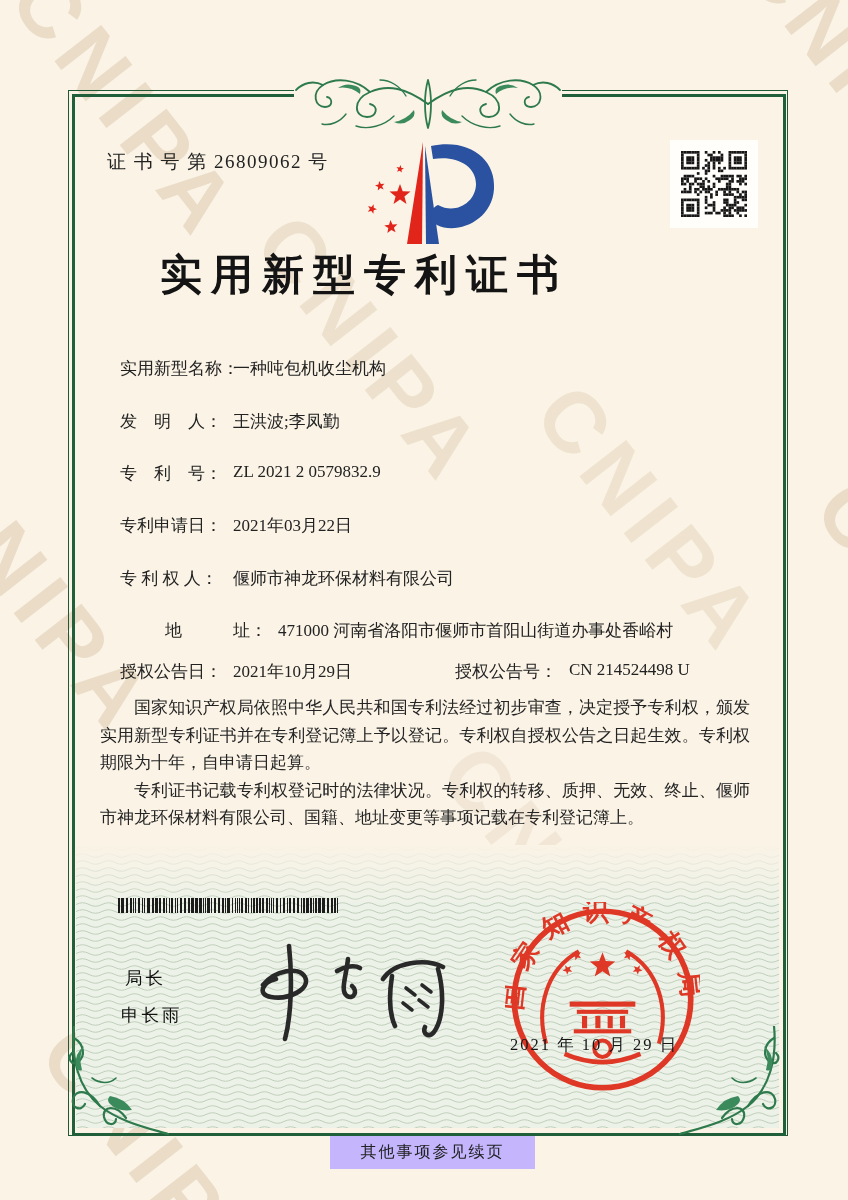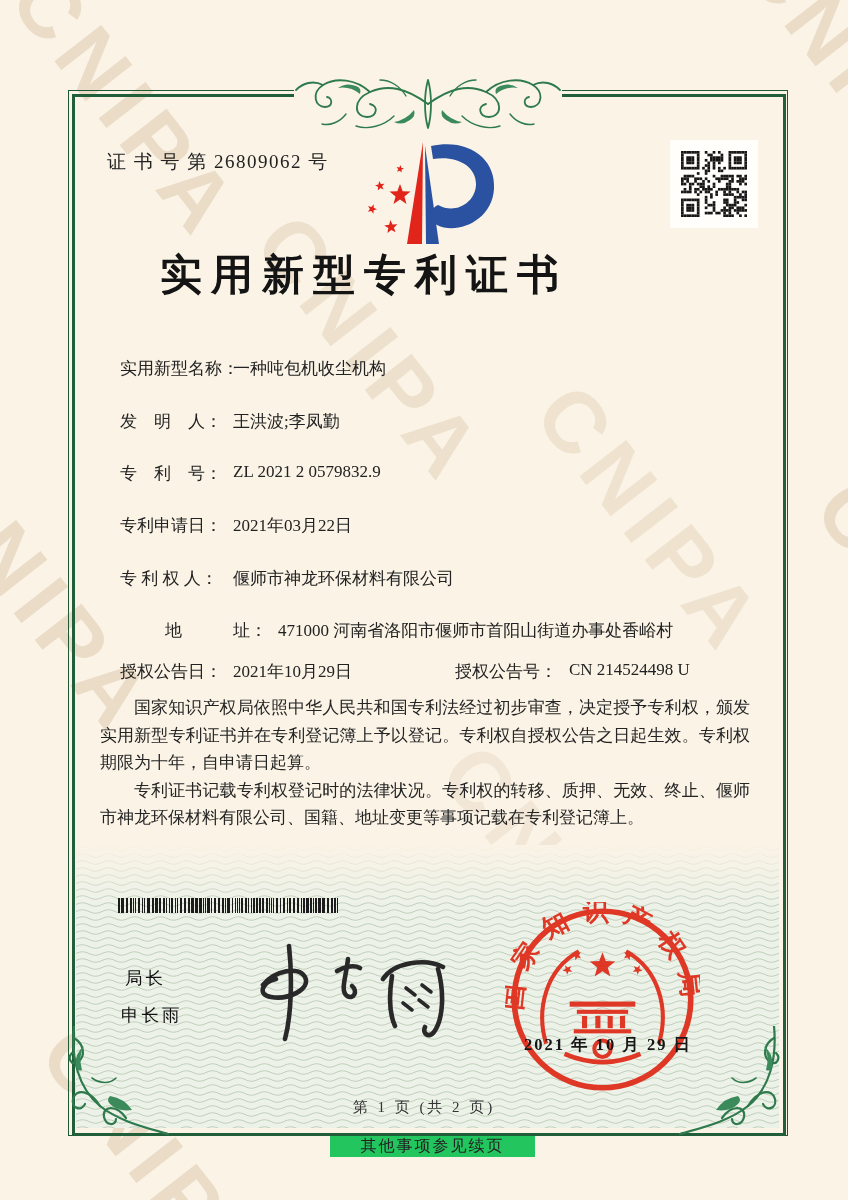--- a/index.html
+++ b/index.html
@@ -22,25 +22,25 @@
   .body-par{left:100px;top:694px;width:650px;font-size:17px;line-height:27.5px;
             text-align:justify;color:#242424;}
   .body-par p{margin:0;text-indent:2em;}
   .waveband{left:76px;top:845px;width:703px;height:283px;}
   .wavefade{left:76px;top:845px;width:703px;height:60px;
             background:linear-gradient(#faf3e6,rgba(250,243,230,0));}
   .signer{font-family:"Liberation Sans","DejaVu Sans",sans-serif;font-size:17.5px;color:#111;
           letter-spacing:3px;}
   .pageinfo{left:0;top:1098px;width:848px;text-align:center;font-size:15px;color:#333;
             letter-spacing:3px;}
-  .contstrip{left:330px;top:1136px;width:205px;height:21px;background:#22c55e;
+  .contstrip{left:330px;top:1136px;width:205px;height:33px;background:#c4b5fd;
              display:flex;align-items:center;justify-content:center;font-size:16px;
              letter-spacing:2px;color:#222;}
-  .sealdate{left:510px;top:1034px;width:196px;text-align:center;font-size:16.5px;
-            letter-spacing:2px;color:#161616;font-weight:bold;}
+  .sealdate{left:510px;top:1034px;width:196px;text-align:left;font-size:16.5px;
+            letter-spacing:2px;color:#161616;font-weight:normal;}
 </style>
 </head>
 <body>
 
 <div class="page">
 
   <div class="watermark" style="left:-30px;top:55px;">CNIPA</div>
   <div class="watermark" style="left:700px;top:20px;">CNIPA</div>
   <div class="watermark" style="left:215px;top:300px;opacity:.8;">CNIPA</div>
   <div class="watermark" style="left:495px;top:470px;opacity:.7;">CNIPA</div>
@@ -565,16 +565,15 @@
         <rect x="100" y="111" width="5" height="12" stroke="none"></rect>
         <rect x="112" y="111" width="5" height="12" stroke="none"></rect>
         <rect x="67" y="124" width="56" height="4" stroke="none"></rect>
         <circle cx="95" cy="143" r="8" fill="none" stroke-width="4"></circle>
         <path d="M58,148 Q95,164 132,148" fill="none" stroke-width="4.5"></path>
       </g>
     </g>
   </svg>
   <div class="abs sealdate">2021 年 10 月 29 日</div>
 
-  <div class="abs pageinfo">第 1 页 (共 2 页)</div>
   <div class="abs contstrip">其他事项参见续页</div>
 
 </div>
 
 </body></html>

